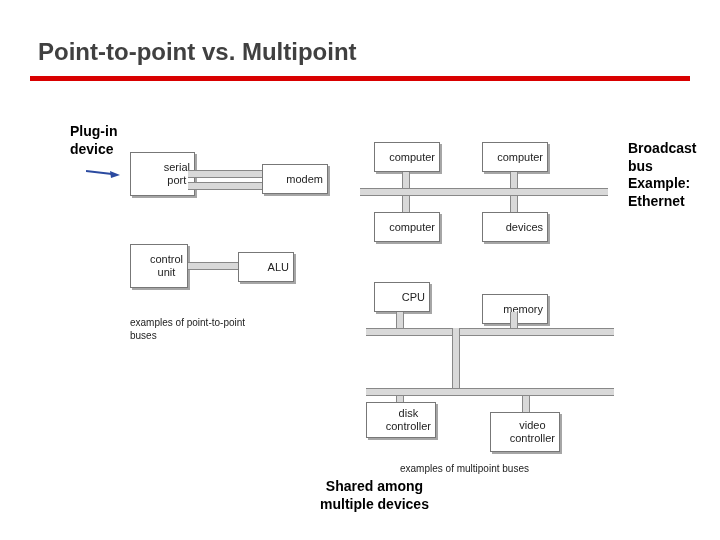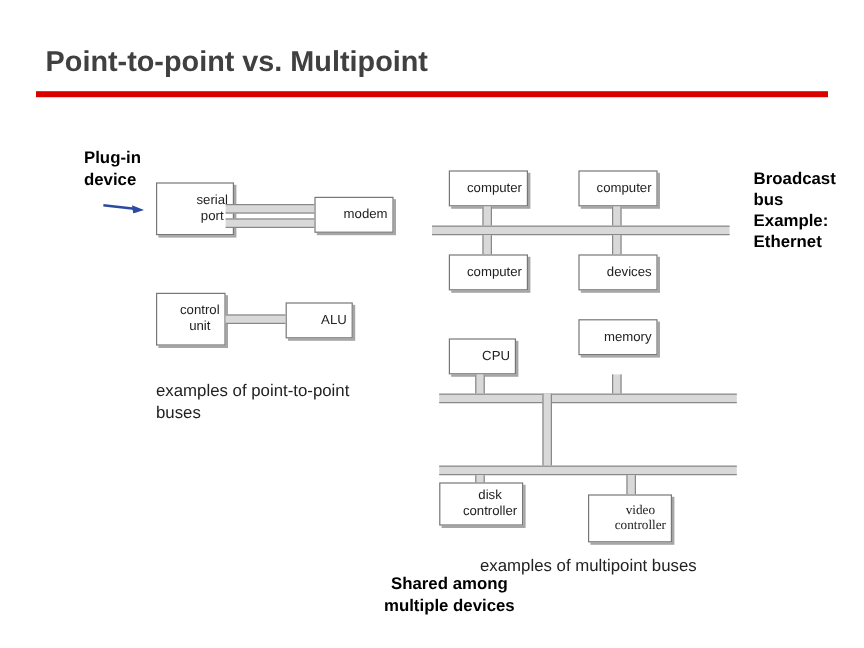--- a/index.html
+++ b/index.html
@@ -73,21 +73,21 @@
   }
   .busV {
     position: absolute;
     width: 8px;
     background: #d9d9d9;
     border-left: 1px solid #888;
     border-right: 1px solid #888;
   }
   .cap {
     position: absolute;
-    font-size: 14px;
+    font-size: 10px;
     color: #222;
     line-height: 1.3;
   }
 </style>
 </head>
 <body>
 
 <div class="title">Point-to-point vs. Multipoint</div>
 <div class="rule"></div>
 
@@ -146,33 +146,33 @@
   <div class="box" style="left:244px; top:70px; width:66px; height:30px;">
       <span>computer</span>
     </div>
   <div class="box" style="left:352px; top:70px; width:66px; height:30px;">
       <span>devices</span>
     </div>
 
   <div class="box" style="left:244px; top:140px; width:56px; height:30px;">
       <span>CPU</span>
     </div>
-  <div class="box" style="left:352px; top:124px; width:66px; height:30px;padding-left:28px;">
+  <div class="box" style="left:352px; top:152px; width:66px; height:30px;padding-left:28px;">
       <span>memory</span>
     </div>
   <div class="busV" style="left:266px; top:170px; height:16px;"></div>
   <div class="busV" style="left:380px; top:170px; height:16px;"></div>
   <div class="busH" style="left:236px; top:186px; width:248px;"></div>
   <div class="busV" style="left:322px; top:186px; height:60px;"></div>
   <div class="busH" style="left:236px; top:246px; width:248px;"></div>
   <div class="busV" style="left:266px; top:254px; height:16px;"></div>
   <div class="busV" style="left:392px; top:254px; height:16px;"></div>
   <div class="box" style="left:236px; top:260px; width:70px; height:36px;">
       <span style="white-space:pre;">disk
 controller</span>
     </div>
   <div class="box" style="left:360px; top:270px; width:70px; height:40px;">
-      <span style="white-space:pre;font-family:Liberation Serif, serif;">video
+      <span style="white-space:pre;">video
 controller</span>
     </div>
 
   <div class="cap" style="left:270px; top:320px;">examples of multipoint buses</div>
 </div>
 
 </body></html>

